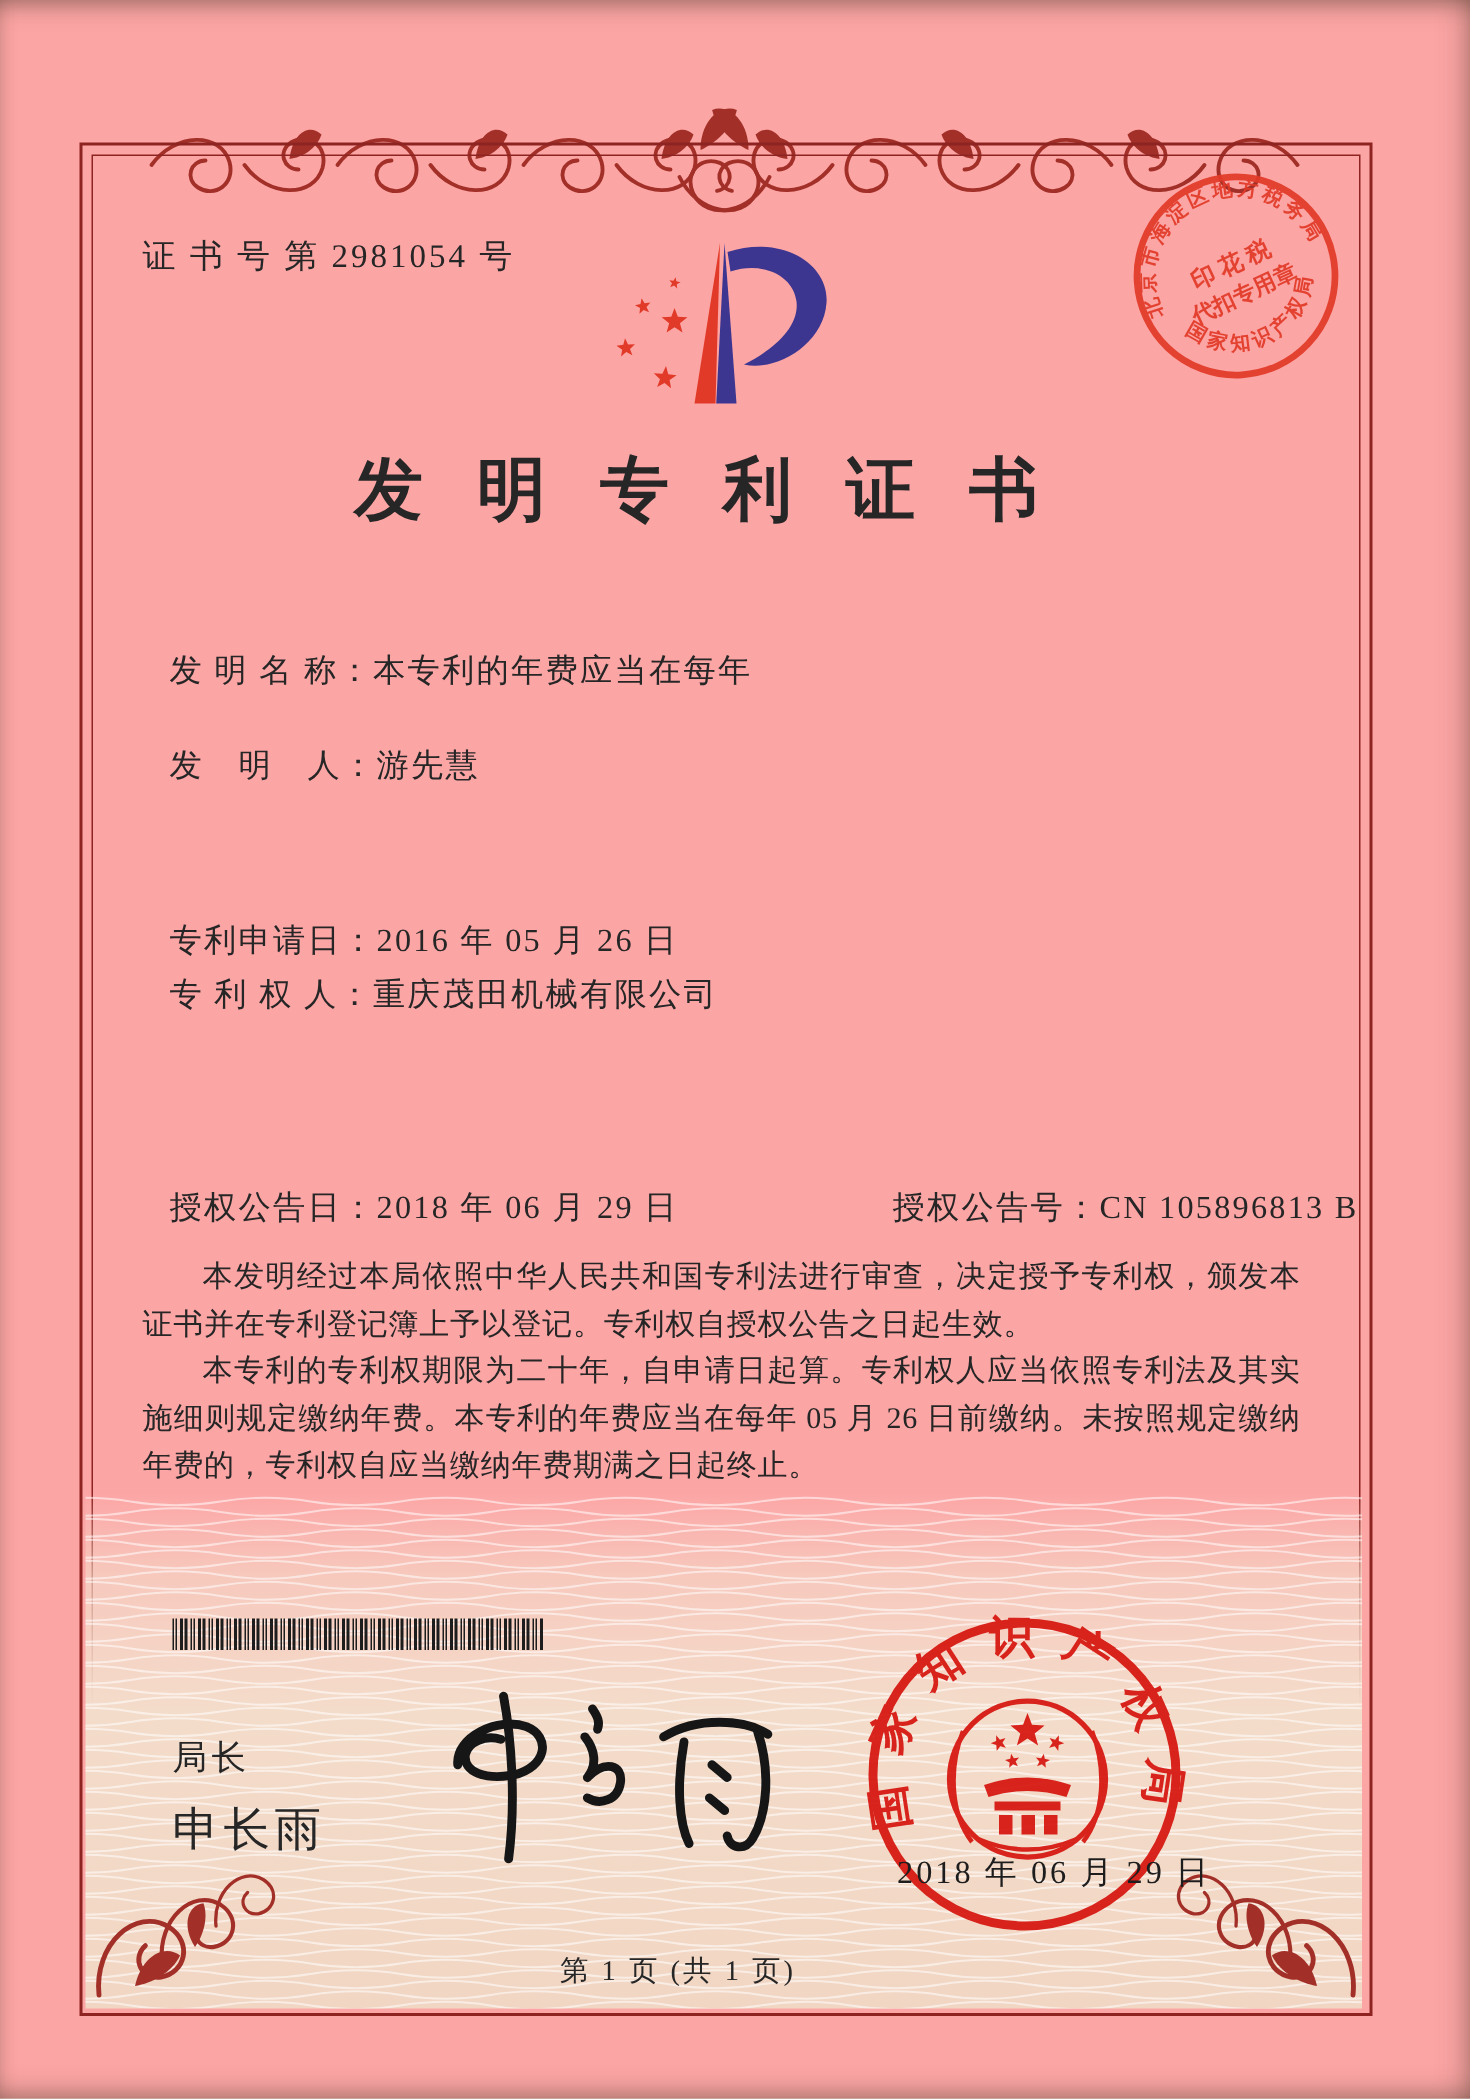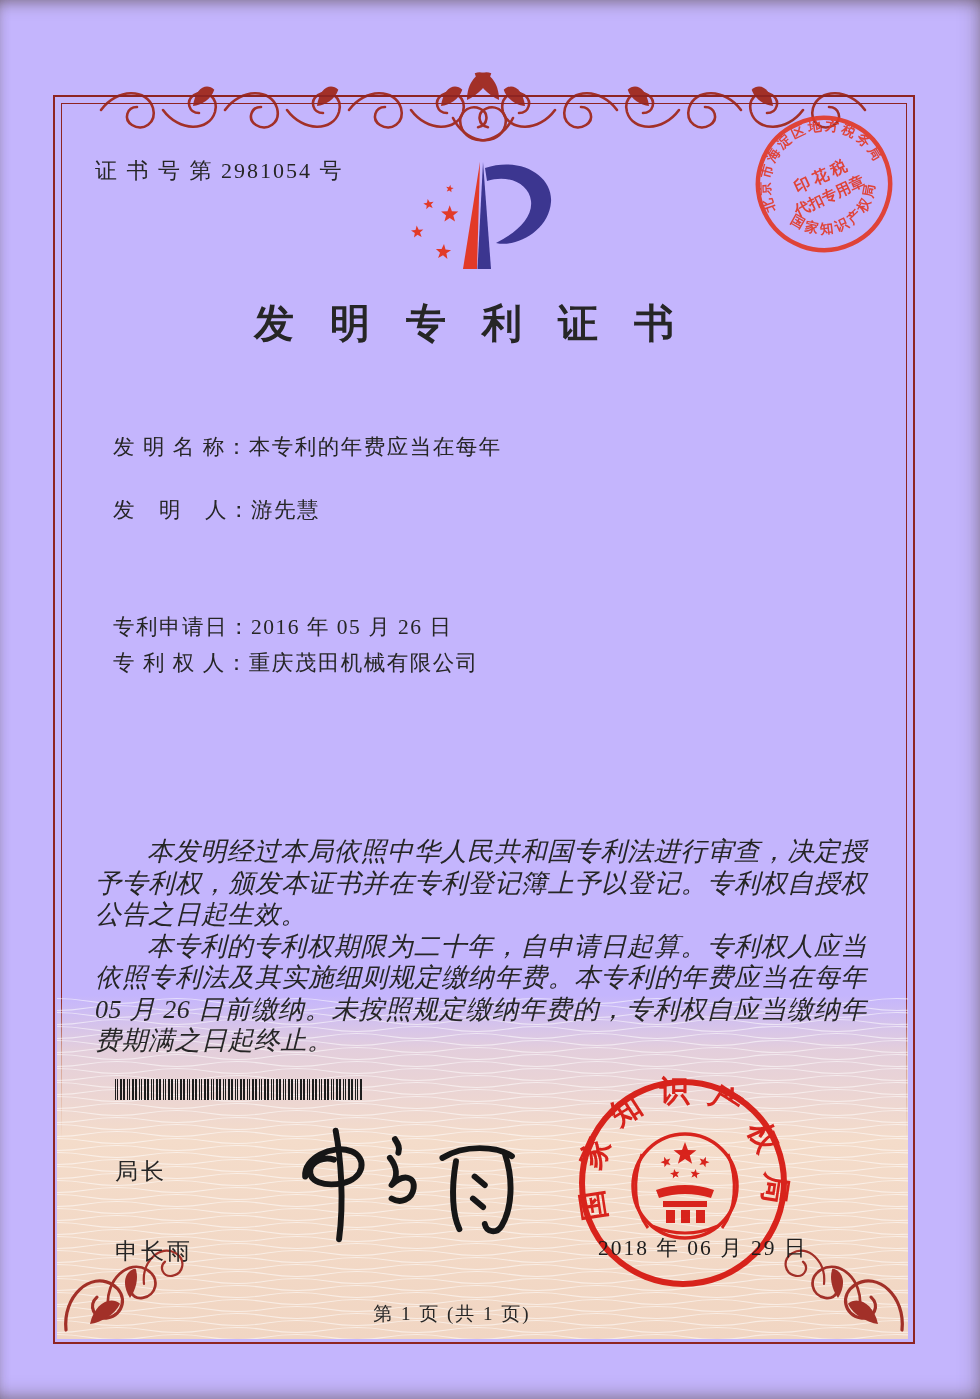--- a/index.html
+++ b/index.html
@@ -1,46 +1,46 @@
 <!DOCTYPE html>
 <html style="--border-red: #8e2422; --ornament-red: #a23028; --stamp-red: #e23a28; --seal-red: #d6160f;"><head>
 <meta charset="utf-8">
 <style>
   html,body{margin:0;padding:0;background:#d8d3c9;}
   .page{
     position:relative;width:980px;height:1399px;overflow:hidden;
-    background:#c4b5fd;color:#262626;
+    background:#fca5a5;color:#262626;
     font-family:"Liberation Serif","DejaVu Serif",serif;
     box-shadow: inset 0 12px 16px -10px rgba(70,55,40,.55),
                 inset -16px 0 20px -14px rgba(70,55,40,.38),
                 inset 0 -14px 18px -12px rgba(70,55,40,.5),
                 inset 10px 0 14px -12px rgba(70,55,40,.18);
   }
   .frame-outer{position:absolute;left:53px;top:95px;width:858px;height:1245px;
     border:2.5px solid var(--border-red,#8e2422);}
   .frame-inner{position:absolute;left:6px;top:6px;right:6px;bottom:6px;
     border:1.2px solid var(--border-red,#8e2422);}
   .pink-band{position:absolute;left:57px;top:995px;width:851px;height:344px;
     background:linear-gradient(180deg, rgba(244,220,202,0) 0%, rgba(244,220,202,.65) 16%,
                #f4dcca 42%, #f1d6c3 100%);}
   .pink-band svg{position:absolute;left:0;top:0;}
   .cert-no{position:absolute;left:95px;top:156px;font-size:22px;letter-spacing:2px;}
   .logo{position:absolute;left:403px;top:154px;}
   .tax-stamp{position:absolute;left:748px;top:108px;transform:rotate(-25deg);opacity:.92;}
   .title{position:absolute;left:0;top:296px;width:964px;box-sizing:border-box;
-    text-align:center;font-size:40px;font-weight:bold;letter-spacing:36px;}
+    text-align:center;font-size:46px;font-weight:bold;letter-spacing:36px;}
   .row{position:absolute;left:113px;font-size:21.5px;letter-spacing:1.5px;white-space:nowrap;}
   .grant-col2{position:absolute;left:482px;top:0;}
-  .body-text{position:absolute;left:95px;top:836px;width:772px;font-size:26px;
-    line-height:31.5px;text-align:justify;letter-spacing:.5px;font-style:italic;}
+  .body-text{position:absolute;left:95px;top:836px;width:772px;font-size:20px;
+    line-height:31.5px;text-align:justify;letter-spacing:.5px;}
   .body-text p{margin:0;text-indent:2em;}
   .barcode{position:absolute;left:115px;top:1079px;width:252px;height:21px;}
   .director-title{position:absolute;left:115px;top:1156px;font-size:23px;letter-spacing:3px;
     font-family:"Liberation Sans","DejaVu Sans",sans-serif;}
-  .director-name{position:absolute;left:115px;top:1236px;font-size:23px;letter-spacing:3px;
+  .director-name{position:absolute;left:115px;top:1199px;font-size:31px;letter-spacing:3px;
     font-family:Liberation Mono, monospace;}
   .signature{position:absolute;left:266px;top:1124px;}
   .seal{position:absolute;left:568px;top:1068px;opacity:.93;}
   .seal-date{position:absolute;left:598px;top:1233px;font-size:21.5px;letter-spacing:2px;color:#1d1d1d;}
   .footer{position:absolute;left:0;top:1301px;width:904px;text-align:center;font-size:19px;letter-spacing:2px;}
   .ornament-top{position:absolute;left:53px;top:66px;}
   .corner{position:absolute;width:160px;height:130px;}
   .corner.bl{left:56px;top:1212px;}
   .corner.br{left:752px;top:1212px;transform:scaleX(-1);}
   svg text{font-family:"Liberation Serif","DejaVu Serif",serif;}
@@ -191,20 +191,26 @@
   <div class="row" style="top:495px">
     <span>发　明　人：</span><span>游先慧</span>
   </div>
   <div class="row" style="top:612px">
     <span>专利申请日：</span><span>2016 年 05 月 26 日</span>
   </div>
   <div class="row" style="top:648px">
     <span>专 利 权 人：</span><span>重庆茂田机械有限公司</span>
   </div>
 
+  <div class="row" style="top:790px;width:800px">
+    <span>授权公告日：</span><span>2018 年 06 月 29 日</span>
+    <span class="grant-col2">
+      <span>授权公告号：</span><span>CN 105896813 B</span>
+    </span>
+  </div>
 
   <div class="body-text">
     <p>本发明经过本局依照中华人民共和国专利法进行审查，决定授予专利权，颁发本证书并在专利登记簿上予以登记。专利权自授权公告之日起生效。</p>
     <p>本专利的专利权期限为二十年，自申请日起算。专利权人应当依照专利法及其实施细则规定缴纳年费。本专利的年费应当在每年 05 月 26 日前缴纳。未按照规定缴纳年费的，专利权自应当缴纳年费期满之日起终止。</p>
   </div>
 
   <div class="barcode">
       <div style="position: absolute; top: 0px; height: 100%; background: rgb(29, 29, 29); left: 0px; width: 1px;"></div>
       <div style="position: absolute; top: 0px; height: 100%; background: rgb(29, 29, 29); left: 2px; width: 1px;"></div>
       <div style="position: absolute; top: 0px; height: 100%; background: rgb(29, 29, 29); left: 5px; width: 2px;"></div>

